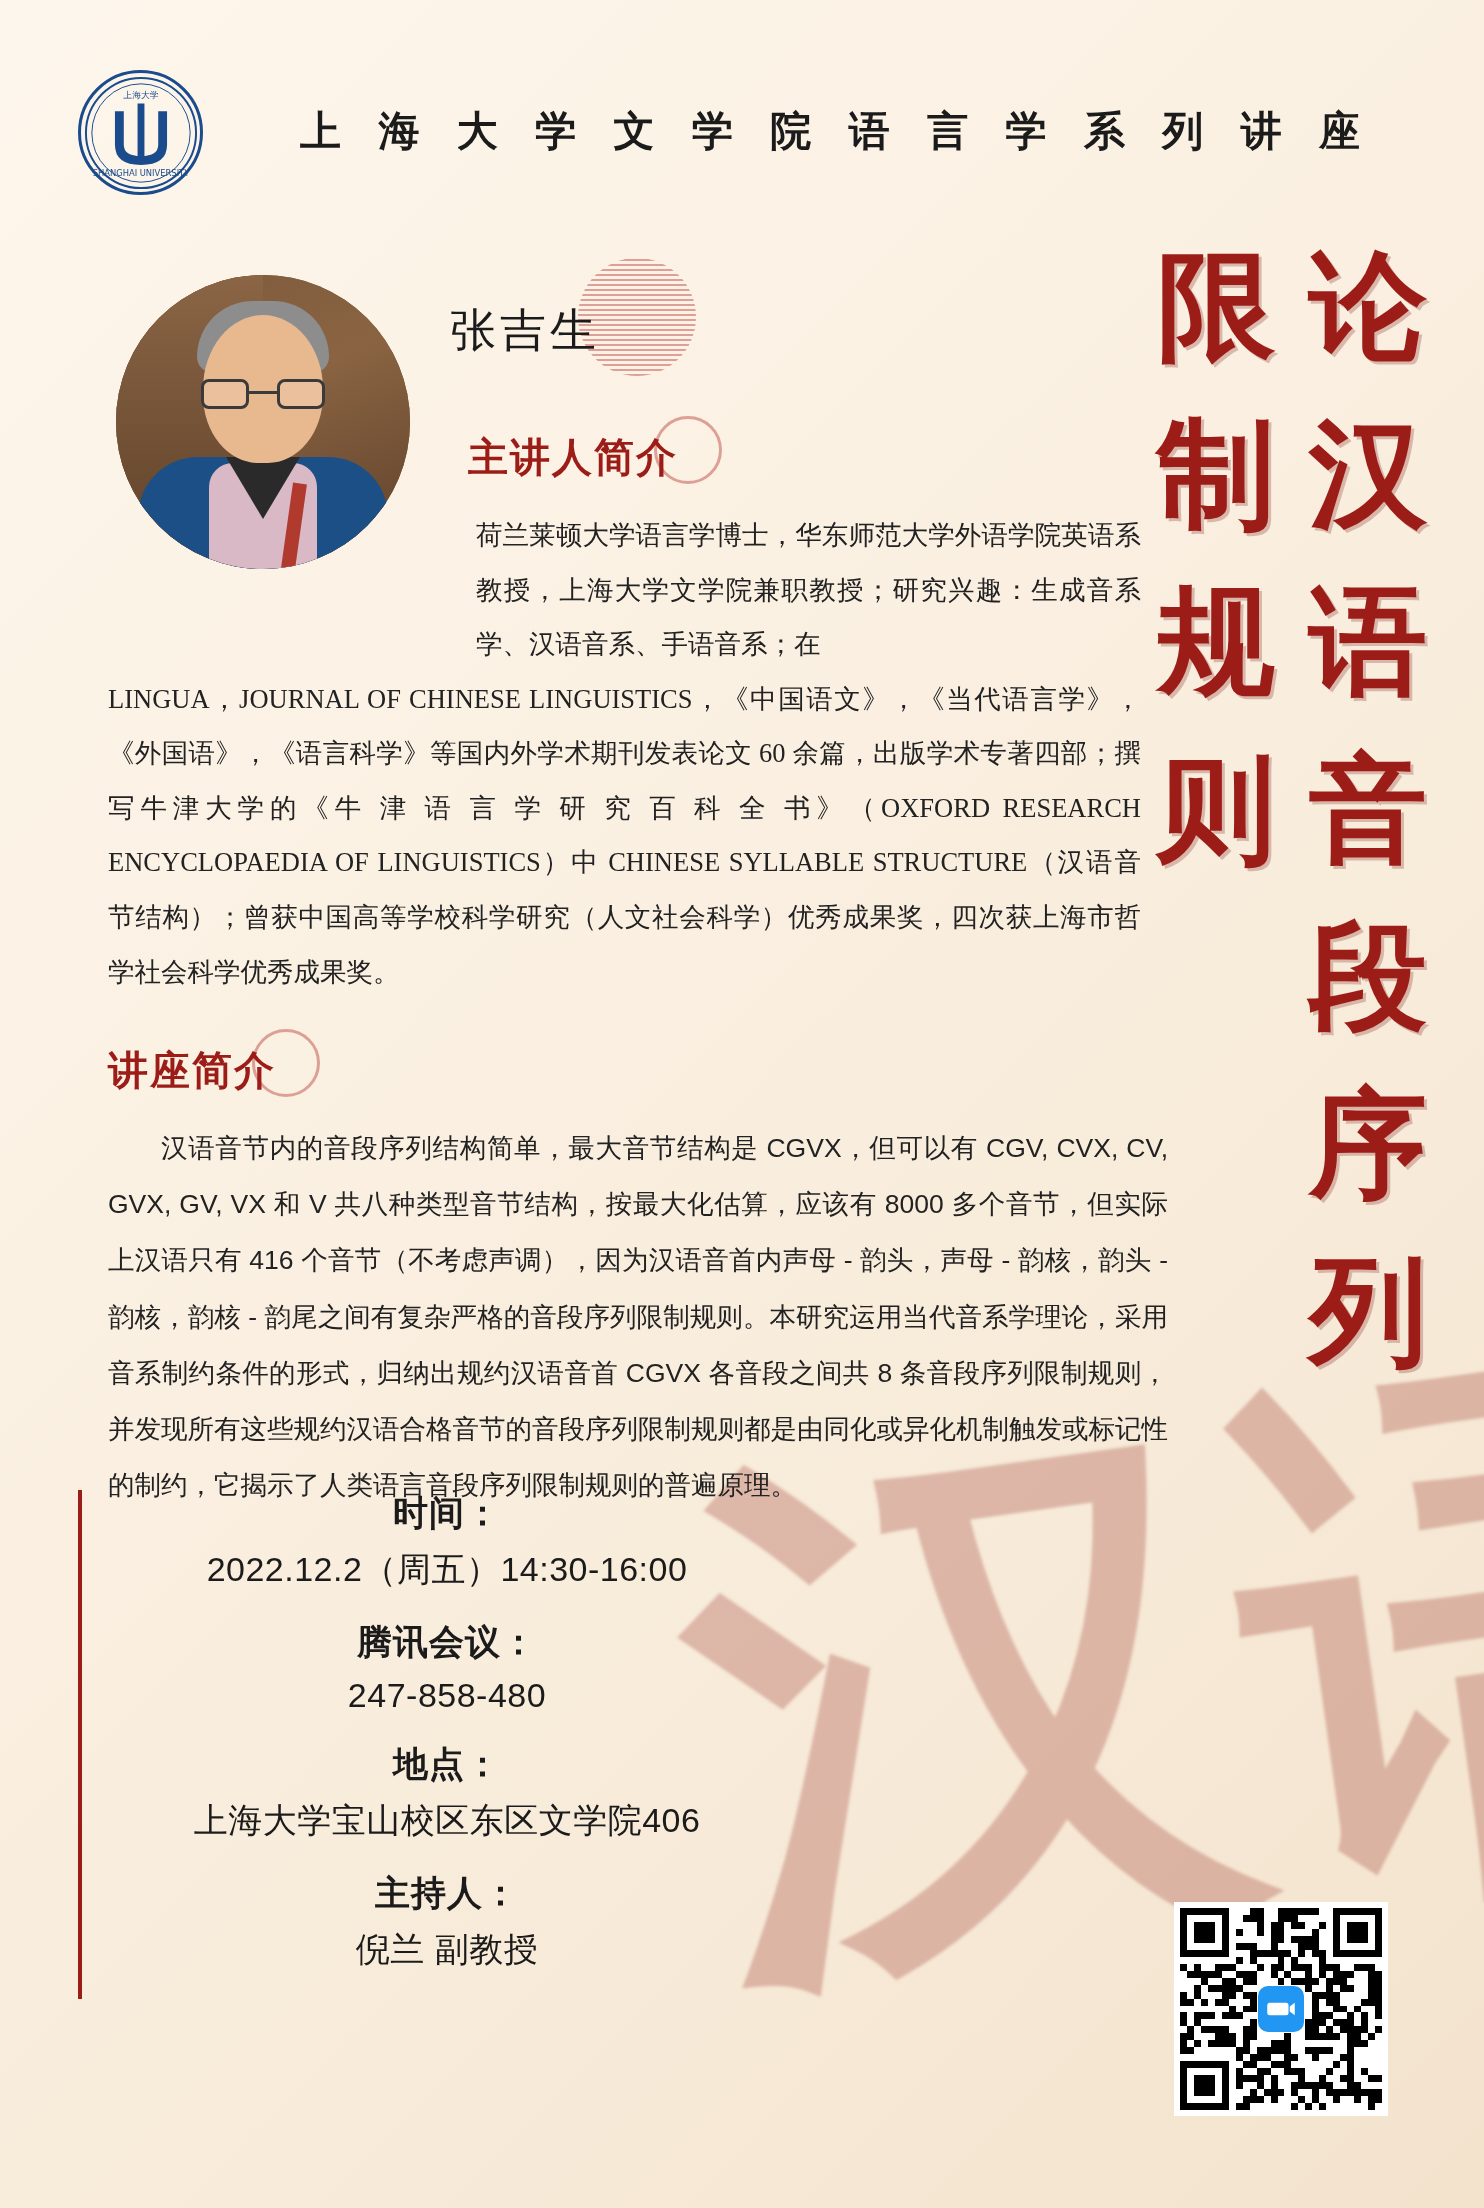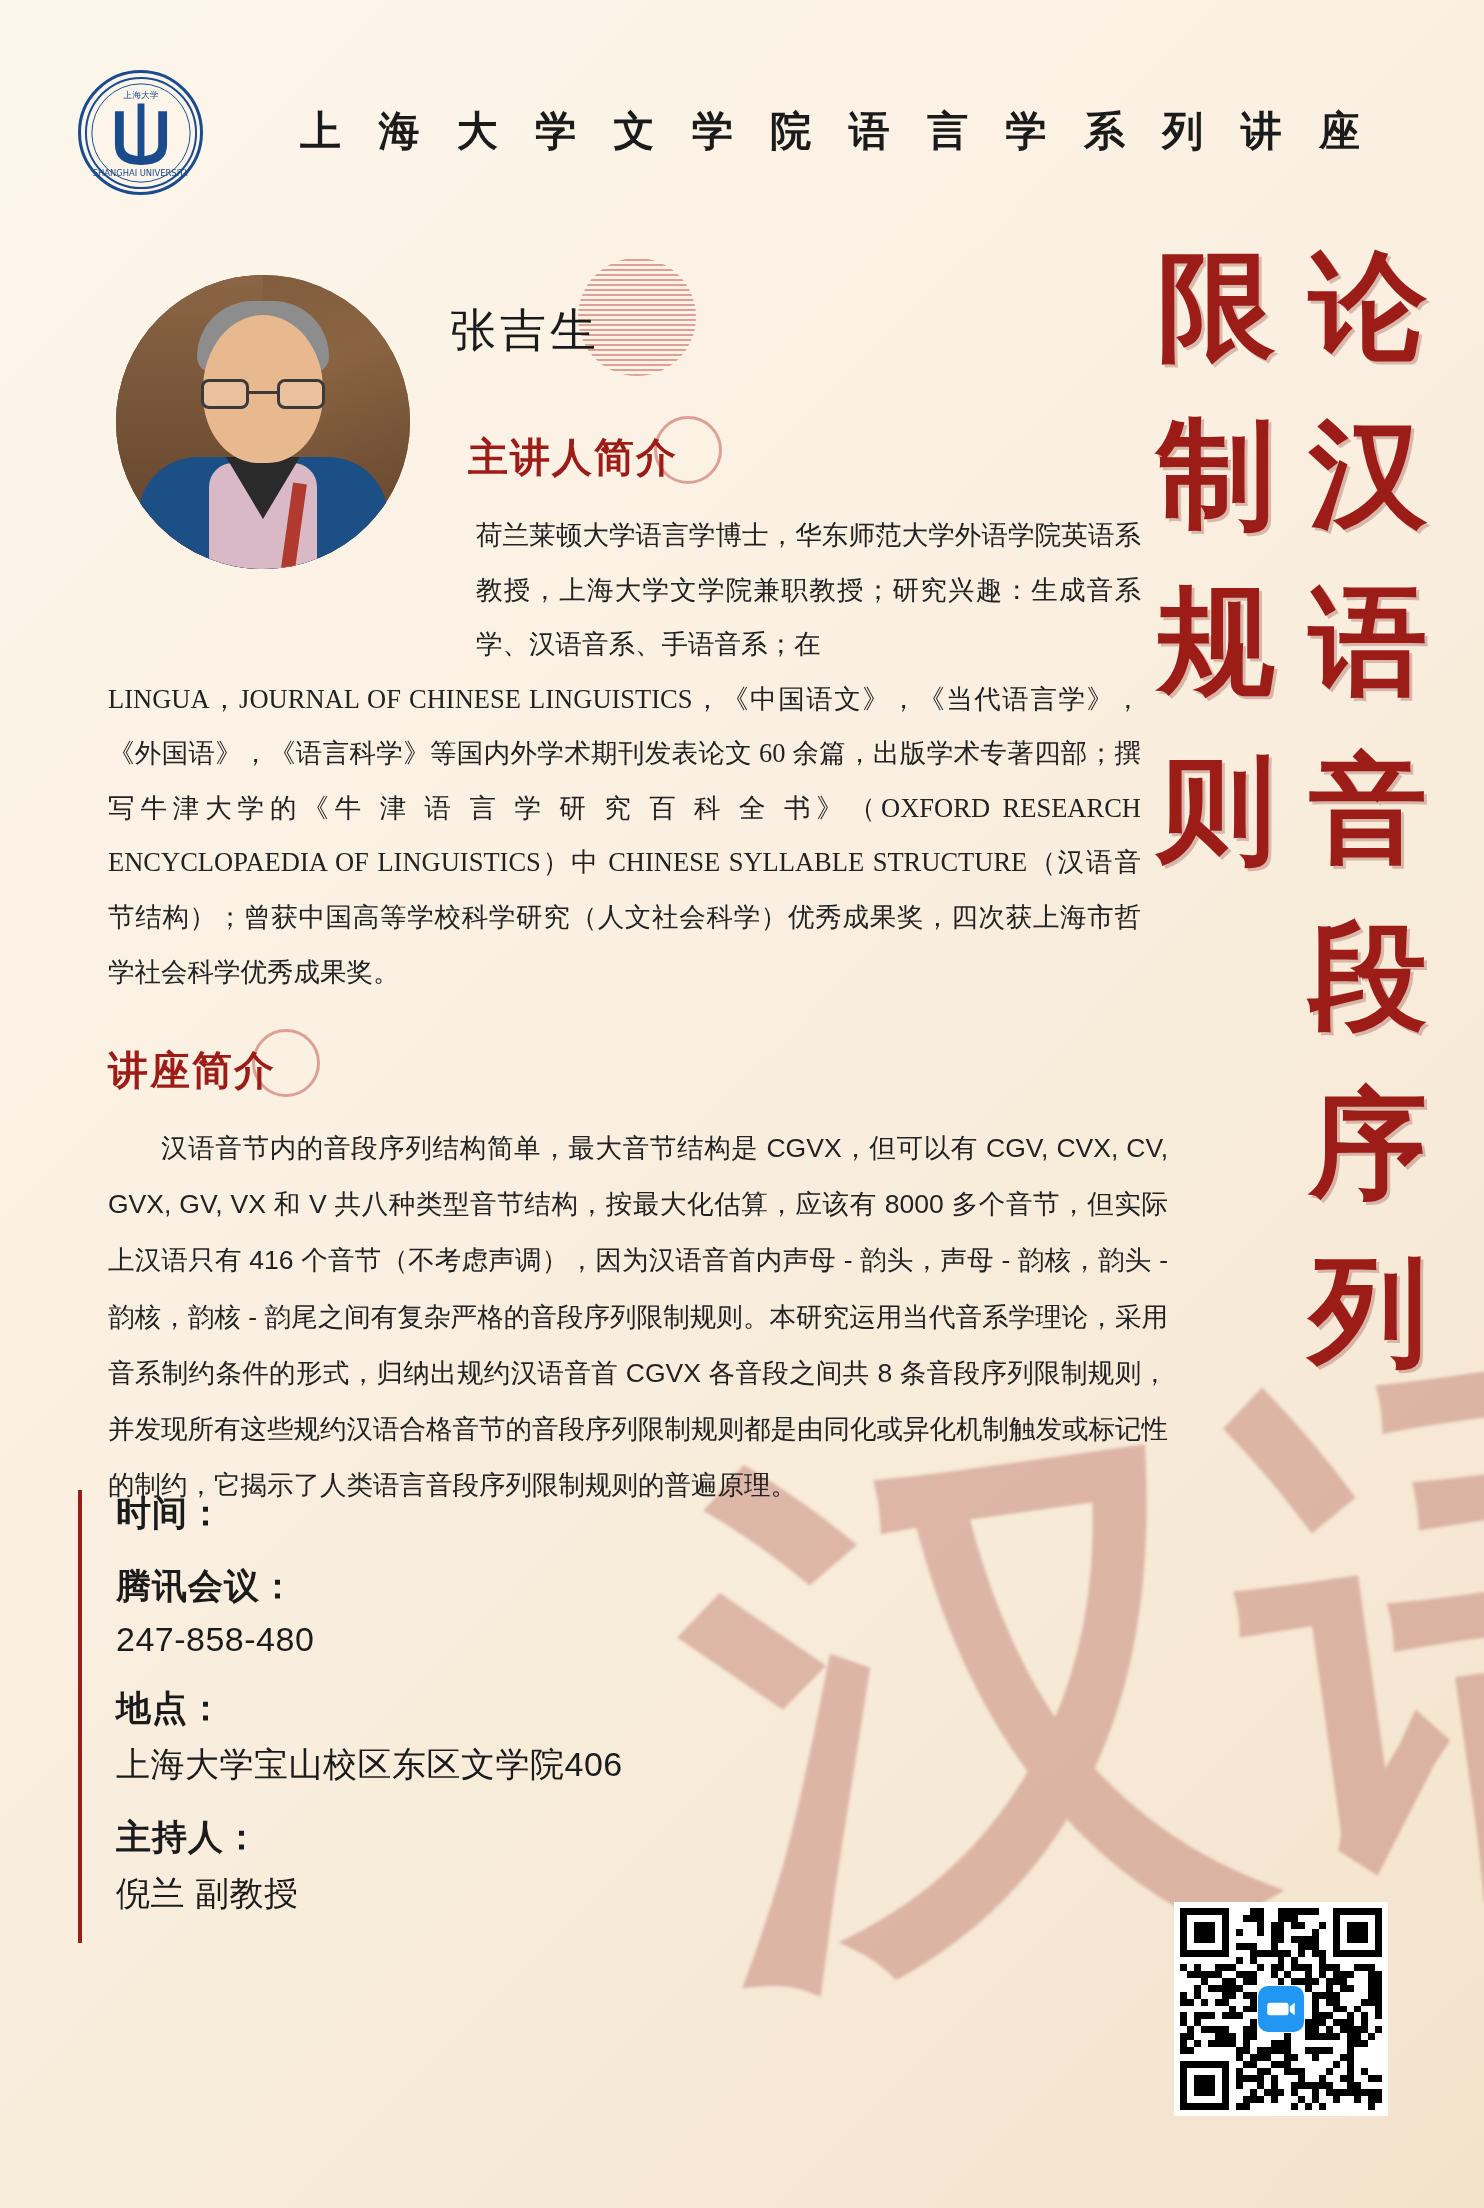--- a/index.html
+++ b/index.html
@@ -232,20 +232,21 @@
   
   .info {
     position: absolute;
     left: 78px;
     top: 1490px;
     width: 700px;
     z-index: 3;
     border-left: 4px solid #9c1c17;
     padding-left: 34px;
     box-sizing: border-box;
+    text-align: center;
   }
   .info-group { margin-bottom: 26px; }
   .info-label {
     font-size: 35px;
     font-weight: bold;
     color: #1b1b1b;
     letter-spacing: 1px;
     margin-bottom: 10px;
   }
   .info-value {
@@ -346,20 +347,21 @@
     <div class="section-head">讲座简介<span class="ring"></span></div>
   </div>
 
   <div class="lecture-text">
     <p>汉语音节内的音段序列结构简单，最大音节结构是 CGVX，但可以有 CGV, CVX, CV, GVX, GV, VX 和 V 共八种类型音节结构，按最大化估算，应该有 8000 多个音节，但实际上汉语只有 416 个音节（不考虑声调），因为汉语音首内声母 - 韵头，声母 - 韵核，韵头 - 韵核，韵核 - 韵尾之间有复杂严格的音段序列限制规则。本研究运用当代音系学理论，采用音系制约条件的形式，归纳出规约汉语音首 CGVX 各音段之间共 8 条音段序列限制规则，并发现所有这些规约汉语合格音节的音段序列限制规则都是由同化或异化机制触发或标记性的制约，它揭示了人类语言音段序列限制规则的普遍原理。</p>
   </div>
 
   <div class="info" id="info-block">
       <div class="info-group">
         <div class="info-label">时间：</div>
+        <div class="info-value">2022.12.2（周五）14:30-16:00</div>
       </div>
       <div class="info-group">
         <div class="info-label">腾讯会议：</div>
         <div class="info-value">247-858-480</div>
       </div>
       <div class="info-group">
         <div class="info-label">地点：</div>
         <div class="info-value">上海大学宝山校区东区文学院406</div>
       </div>
       <div class="info-group">

